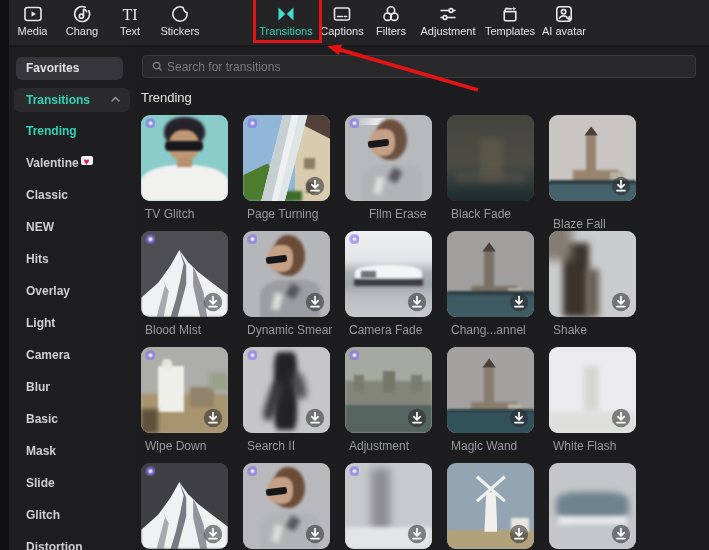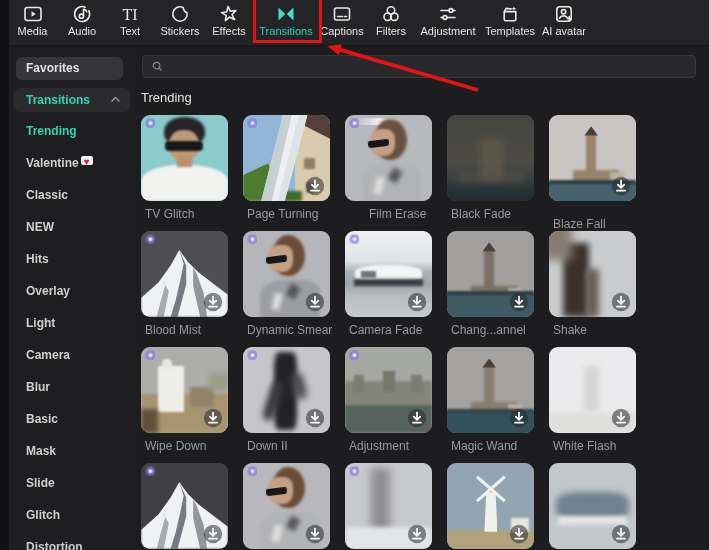--- a/index.html
+++ b/index.html
@@ -43,40 +43,33 @@
         <path d="M8.5 7.2 12.8 10 8.5 12.8z" fill="#e8e8e8"></path>
       </svg>
       <div class="tblabel">Media</div>
     </div>
 <div class="tbitem" style="left:60.0px;width:44px;">
       <svg class="tbicon" viewBox="0 0 20 20">
         <path d="M13.2 3.2 A7.5 7.5 0 1 0 16.8 6.6" stroke="#e8e8e8" stroke-width="1.6" fill="none" stroke-linecap="round" stroke-linejoin="round"></path>
         <circle cx="9.4" cy="12.2" r="2.1" stroke="#e8e8e8" stroke-width="1.6" fill="none" stroke-linecap="round" stroke-linejoin="round"></circle>
         <path d="M11.5 12.2 V5.2 q2.6 0.2 3.2 2.6" stroke="#e8e8e8" stroke-width="1.6" fill="none" stroke-linecap="round" stroke-linejoin="round"></path>
       </svg>
-      <div class="tblabel">Audio</div>
+      <div class="tblabel">Chang</div>
     </div>
 <div class="tbitem" style="left:110.0px;width:40px;">
       <svg class="tbicon" viewBox="0 0 20 20">
         <text x="10" y="15.5" font-family="Liberation Serif,serif" font-size="16" fill="#e8e8e8" text-anchor="middle">TI</text>
       </svg>
       <div class="tblabel">Text</div>
     </div>
 <div class="tbitem" style="left:155.0px;width:50px;">
       <svg class="tbicon" viewBox="0 0 20 20">
         <path d="M17.09 8.75 A7.2 7.2 0 1 1 13.04 3.47 Q13.9 7.9 17.09 8.75z" stroke="#e8e8e8" stroke-width="1.6" fill="none" stroke-linecap="round" stroke-linejoin="round"></path>
       </svg>
       <div class="tblabel">Stickers</div>
-    </div>
-<div class="tbitem" style="left:206.0px;width:46px;">
-      <svg class="tbicon" viewBox="0 0 20 20">
-        <path d="M8.94 2.47 L11.46 7.26 L16.83 6.67 L13.05 10.54 L15.28 15.47 L10.43 13.07 L6.43 16.71 L7.21 11.36 L2.52 8.68 L7.85 7.77z" stroke="#e8e8e8" stroke-width="1.6" fill="none" stroke-linecap="round" stroke-linejoin="round"></path>
-        <circle cx="15.6" cy="15.2" r="0.9" fill="#e8e8e8"></circle>
-      </svg>
-      <div class="tblabel">Effects</div>
     </div>
 <div class="tbitem" style="left:254.0px;width:64px;">
       <svg class="tbicon" viewBox="0 0 20 20">
         <path d="M2.5 3.5 9.2 10 2.5 16.5z M17.5 3.5 10.8 10 17.5 16.5z" fill="#41ddcb"></path>
       </svg>
       <div class="tblabel teal">Transitions</div>
     </div>
 <div class="tbitem" style="left:316.0px;width:52px;">
       <svg class="tbicon" viewBox="0 0 20 20">
         <rect x="2.5" y="4" width="15" height="12" rx="2" stroke="#e8e8e8" stroke-width="1.6" fill="none" stroke-linecap="round" stroke-linejoin="round"></rect>
@@ -140,20 +133,21 @@
 <div class="sitem" style="top:396px;">Mask</div>
 <div class="sitem" style="top:428px;">Slide</div>
 <div class="sitem" style="top:460px;">Glitch</div>
 <div class="sitem" style="top:492px;">Distortion</div>
 </div>
 <div class="abs" id="search">
       <svg class="mag" viewBox="0 0 12 12">
         <circle cx="5" cy="5" r="3.6" stroke="#8a8a8e" stroke-width="1.3" fill="none"></circle>
         <line x1="7.8" y1="7.8" x2="10.4" y2="10.4" stroke="#8a8a8e" stroke-width="1.3"></line>
       </svg>
+      <div class="ph">Search for transitions</div>
     </div>
 <div class="abs" id="trendhdr">Trending</div>
 <div class="thumb" style="left:141px;top:115px;">
       <div style="position:absolute;inset:0;background:#8accca;"></div>
       <div style="position:absolute;left:26%;top:2%;width:48%;height:34%;background:#26232a;border-radius:48% 48% 42% 42%;filter:blur(1.5px);"></div>
       <div style="position:absolute;left:32%;top:18%;width:35%;height:36%;background:#c09876;border-radius:44%;filter:blur(1.2px);"></div>
       <div style="position:absolute;left:28%;top:30%;width:43%;height:12%;background:#17171b;border-radius:4px;filter:blur(.8px);"></div>
       <div style="position:absolute;left:0%;top:58%;width:100%;height:42%;background:#f1f1ef;border-radius:45% 45% 0 0;filter:blur(1px);"></div>
       <div style="position:absolute;left:41%;top:50%;width:18%;height:11%;background:#b8906e;filter:blur(1px);"></div>
       <div class="vip"></div>
@@ -311,21 +305,21 @@
       <div style="position:absolute;left:28%;top:40%;width:14%;height:46%;background:#3a3a3e;border-radius:30%;filter:blur(3px);transform:rotate(18deg);"></div>
       <div style="position:absolute;left:58%;top:30%;width:14%;height:30%;background:#4a4a4e;border-radius:30%;filter:blur(3.5px);transform:rotate(-14deg);"></div>
       <div class="vip"></div>
       <svg class="dl" viewBox="0 0 20 20">
         <circle cx="10" cy="10" r="9.2" fill="rgba(40,44,46,.55)"></circle>
         <path d="M10 4.6 V11" stroke="#fff" stroke-width="1.7" stroke-linecap="round"></path>
         <path d="M6.8 8.6 10 11.8 13.2 8.6" stroke="#fff" stroke-width="1.7" fill="none" stroke-linecap="round" stroke-linejoin="round"></path>
         <path d="M6 14.6 h8" stroke="#fff" stroke-width="1.7" stroke-linecap="round"></path>
       </svg>
     </div>
-    <div class="tlabel" style="left:247px;top:439px;">Down II</div>
+    <div class="tlabel" style="left:247px;top:439px;">Search II</div>
 <div class="thumb" style="left:345px;top:347px;">
       <div style="position:absolute;inset:0;background:#a6a8a2;"></div>
       <div style="position:absolute;left:0;top:40%;width:100%;height:30%;background:#83857a;filter:blur(1.5px);"></div>
       <div style="position:absolute;left:10%;top:32%;width:12%;height:20%;background:#7a7c70;filter:blur(1px);"></div>
       <div style="position:absolute;left:44%;top:28%;width:14%;height:24%;background:#757768;filter:blur(1px);"></div>
       <div style="position:absolute;left:76%;top:33%;width:12%;height:19%;background:#7a7c70;filter:blur(1px);"></div>
       <div style="position:absolute;left:0;top:68%;width:100%;height:32%;background:#55645e;filter:blur(1px);"></div>
       <div class="vip"></div>
       <svg class="dl" viewBox="0 0 20 20">
         <circle cx="10" cy="10" r="9.2" fill="rgba(40,44,46,.55)"></circle>

